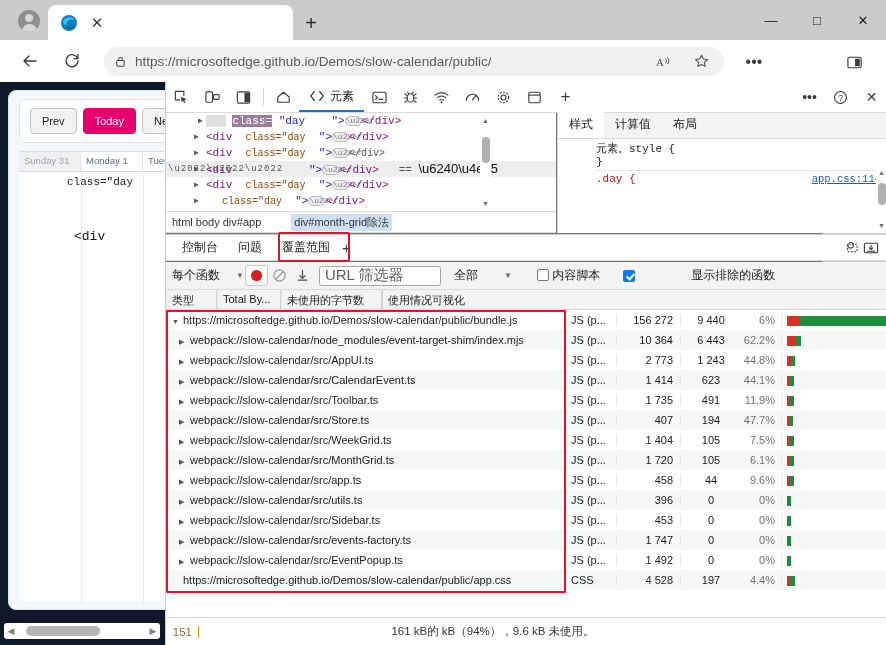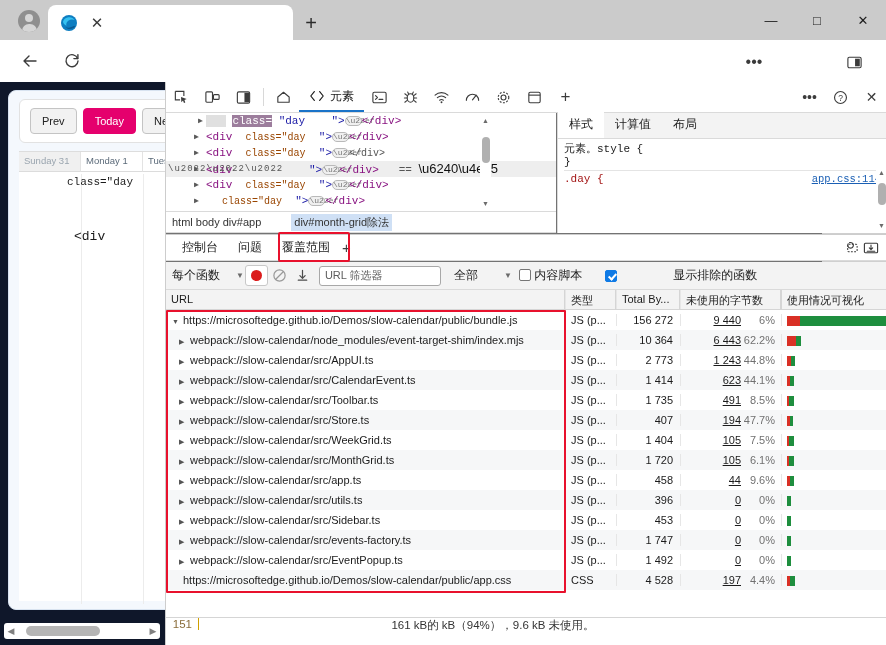--- a/index.html
+++ b/index.html
@@ -226,21 +226,21 @@
     height: 26px; display: flex; align-items: center; gap: 8px;
     padding: 0 6px; background: #f3f3f3; border-bottom: 1px solid #e2e2e2;
   }
   .filter-input {
     width: 118px; height: 18px; border: 1px solid #b9b9b9; border-radius: 3px;
     background: #fff; font-size: 11px; color: #666; padding: 0 5px;
     display: flex; align-items: center;
   }
   .hob { font-size: 10px; color: #333; }
   .st-ic { width: 20px; height: 20px; display:flex; align-items:center; justify-content:center; color:#3b3b3b; }
-  .css-body { font-family: "Liberation Mono", monospace; font-size: 11px; padding: 2px 6px; }
+  .css-body { font-family: "Liberation Mono", monospace; font-size: 11px; padding: 2px 6px; margin-left: 32px; }
   .css-rule { color: #1b1b1b; }
   .css-sel { color: #a31515; }
   .css-link { color: #1a5fb4; text-decoration: underline; float: right; font-size: 10.5px; }
   .css-sep { border-top: 1px solid #e4e4e4; margin-top: 2px; padding-top: 2px; }
   .styles-vscroll {
     position: absolute; right: 0; top: 52px; width: 11px; height: 68px;
   }
 
   
   .drawer-tabs {
@@ -268,21 +268,21 @@
   }
   .caret { font-size: 8px; color: #6b6b6b; }
   .rec-btn {
     width: 23px; height: 21px; border: 1px solid #c8c8c8; background: #fff;
     border-radius: 3px; display: flex; align-items: center; justify-content: center;
   }
   .rec-dot { width: 11px; height: 11px; border-radius: 50%; background: #db1b1b; }
   .cov-ic { width: 22px; height: 21px; display: flex; align-items:center; justify-content:center; color:#5d5d5d; }
   .url-filter {
     width: 122px; height: 20px; border: 1px solid #a8a8a8; border-radius: 3px;
-    background: #fff; font-size: 11px; color: #5d5d5d; padding: 0 5px;
+    background: #fff; font-size: 15px; color: #5d5d5d; padding: 0 5px;
     display: flex; align-items: center; margin-left: 4px;
   }
   .all-select { font-size: 12px; color: #1b1b1b; margin-left: 12px; display:flex; align-items:center; gap: 26px;}
   .cb {
     width: 12px; height: 12px; border: 1px solid #767676; border-radius: 2px;
     background: #fff; display: inline-block; vertical-align: -2px;
   }
   .cb.checked { background: #0f7ae5; border-color: #0f7ae5; position: relative; }
   .cb.checked::after {
     content: ""; position: absolute; left: 3.5px; top: 1px; width: 3px; height: 6px;
@@ -305,40 +305,40 @@
   }
   .ct-row {
     height: 20px; display: flex; font-size: 11px; color: #1b1b1b;
     align-items: center;
   }
   .ct-row:nth-child(even) { background: #f6f7f8; }
   .c-url { width: 399px; flex: 0 0 399px; padding-left: 6px; white-space: nowrap; overflow: hidden; }
   .c-type { width: 51px; flex: 0 0 51px; padding-left: 5px; border-left: 1px solid #e6e6e6; }
   .c-total { width: 64px; flex: 0 0 64px; text-align: right; padding-right: 7px; border-left: 1px solid #e6e6e6; }
   .c-unused { width: 101px; flex: 0 0 101px; border-left: 1px solid #e6e6e6; display: flex; align-items: center;}
-  .c-un-n { flex: 1 1 auto; text-align: right; text-decoration: underline; }
+  .c-un-n { flex: 1 1 auto; text-align: center; }
   .c-un-p { width: 40px; text-align: right; color: #717171; padding-right: 6px; }
   .c-bar { flex: 1 1 auto; border-left: 1px solid #e6e6e6; padding-left: 5px; }
   .bar {
     height: 10px; display: inline-flex; background: #d93025;
     vertical-align: middle;
   }
   .bar-green { background: #1e8e3e; height: 10px; }
   .tri { display: inline-block; font-size: 7px; color: #555; width: 11px; }
   .indent { padding-left: 13px; }
   .hl-box {
     position: absolute; left: 0px; top: 228px; width: 400px; height: 283px;
     border: 2.5px solid #e8112d; pointer-events: none; border-radius: 1px;
   }
 
   
   .cov-status {
     position: absolute; left: 0; bottom: 0; width: 721px; height: 28px;
     border-top: 1px solid #d5d5d5; background: #ffffff;
-    font-size: 11.5px; color: #333; display: flex; align-items: flex-start;
+    font-size: 11.5px; color: #333; display: flex; align-items: center;
   }
   .cs-left { width: 32px; text-align: right; color: #8a6d3b; padding-right: 6px; }
   .cs-bar { width: 1px; height: 12px; background: #d0a000; }
   .cs-mid { flex: 1 1 auto; text-align: center; padding-right: 100px; }
 
   svg { display: block; }
 </style>
 </head>
 <body>
 
@@ -375,20 +375,42 @@
           <path d="M15 9H3M8 4L3 9l5 5" fill="none" stroke="#3b3b3b" stroke-width="1.4" stroke-linecap="round" stroke-linejoin="round"></path>
         </svg>
     </div>
     <div class="navbtn" style="left:58px">
       <svg width="18" height="18" viewBox="0 0 18 18">
           <path d="M14.6 6.5A6 6 0 1 0 15 9" fill="none" stroke="#3b3b3b" stroke-width="1.4" stroke-linecap="round"></path>
           <path d="M14.9 2.6v4h-4" fill="none" stroke="#3b3b3b" stroke-width="1.4" stroke-linecap="round" stroke-linejoin="round"></path>
         </svg>
     </div>
 
+    <div class="urlbar">
+      <span>
+        <svg width="13" height="13" viewBox="0 0 14 14">
+            <rect x="3" y="6" width="8" height="6" rx="1" fill="none" stroke="#4a4a4a" stroke-width="1.1"></rect>
+            <path d="M5 6V4.6a2 2 0 0 1 4 0V6" fill="none" stroke="#4a4a4a" stroke-width="1.1"></path>
+          </svg>
+      </span>
+      <span class="url-text">https://microsoftedge.github.io/Demos/slow-calendar/public/</span>
+      <span class="url-right">
+        <span class="tb-icon">
+          <svg width="18" height="16" viewBox="0 0 20 16">
+              <text x="0" y="12" font-size="12" fill="#4a4a4a" font-family="Liberation Serif, serif">A</text>
+              <path d="M11 4.5a3 3 0 0 1 0 4M13 3a5 5 0 0 1 0 7" fill="none" stroke="#4a4a4a" stroke-width="1.1" stroke-linecap="round"></path>
+            </svg>
+        </span>
+        <span class="tb-icon">
+          <svg width="17" height="17" viewBox="0 0 18 18">
+              <path d="M9 2.3l1.9 4 4.4.6-3.2 3 .8 4.3L9 12.2 5.1 14.2l.8-4.3-3.2-3 4.4-.6z" fill="none" stroke="#4a4a4a" stroke-width="1.1" stroke-linejoin="round"></path>
+            </svg>
+        </span>
+      </span>
+    </div>
 
     <div class="bbtn" style="left:740px">•••</div>
     <div class="bbtn" style="left:840px">
       <svg width="17" height="17" viewBox="0 0 18 18">
           <rect x="2" y="3.5" width="14" height="11" rx="1.5" fill="none" stroke="#3b3b3b" stroke-width="1.2"></rect>
           <rect x="9.6" y="5" width="5" height="8" fill="#3b3b3b"></rect>
         </svg>
     </div>
   </div>
 
@@ -612,33 +634,32 @@
       <div class="cov-ic">
         <svg width="15" height="15" viewBox="0 0 16 16">
             <path d="M8 2.5v8M5.2 8.2L8 11l2.8-2.8M3.5 13h9" fill="none" stroke="#4d4d4d" stroke-width="1.3" stroke-linecap="round" stroke-linejoin="round"></path>
           </svg>
       </div>
       <div class="url-filter">URL 筛选器</div>
       <div class="all-select">
         <span>全部</span>
         <span class="caret">▼</span>
       </div>
-      <label class="cov-lbl" style="margin-left:6px">
+      <label class="cov-lbl" style="margin-left:24px">
         <span class="cb"></span>
         <span>内容脚本</span>
       </label>
       <label class="cov-lbl" style="margin-left:22px;display:flex;align-items:center;gap:56px">
         <span class="cb checked"></span>
         <span>显示排除的函数</span>
       </label>
     </div>
 
     <div class="cov-table">
       <div class="ct-head">
-        <div class="c-url">URL</div>
         <div class="c-type">类型</div>
         <div class="c-total" style="text-align:left">Total By...</div>
         <div class="c-unused" style="display:block">未使用的字节数</div>
         <div class="c-bar" style="border-left:1px solid #d5d5d5;padding-top:3px">使用情况可视化</div>
       </div>
       <div id="coverage-rows">
           <div class="ct-row">
             <div class="c-url"><span class="tri">▼</span><span>https://microsoftedge.github.io/Demos/slow-calendar/public/bundle.js</span></div>
             <div class="c-type">JS (p...</div>
             <div class="c-total">156 272</div>
@@ -685,21 +706,21 @@
             <div class="c-bar"><span class="bar" style="width: 7px;">
                 <span class="bar-green" style="width: 55.9%; margin-left: auto;"></span>
               </span></div>
           </div>
           <div class="ct-row">
             <div class="c-url indent"><span class="tri">▶</span><span>webpack://slow-calendar/src/Toolbar.ts</span></div>
             <div class="c-type">JS (p...</div>
             <div class="c-total">1 735</div>
             <div class="c-unused">
               <span class="c-un-n">491</span>
-              <span class="c-un-p">8.5%</span>
+              <span class="c-un-p">11.9%</span>
             </div>
             <div class="c-bar"><span class="bar" style="width: 7px;">
                 <span class="bar-green" style="width: 71.7%; margin-left: auto;"></span>
               </span></div>
           </div>
           <div class="ct-row">
             <div class="c-url indent"><span class="tri">▶</span><span>webpack://slow-calendar/src/Store.ts</span></div>
             <div class="c-type">JS (p...</div>
             <div class="c-total">407</div>
             <div class="c-unused">

